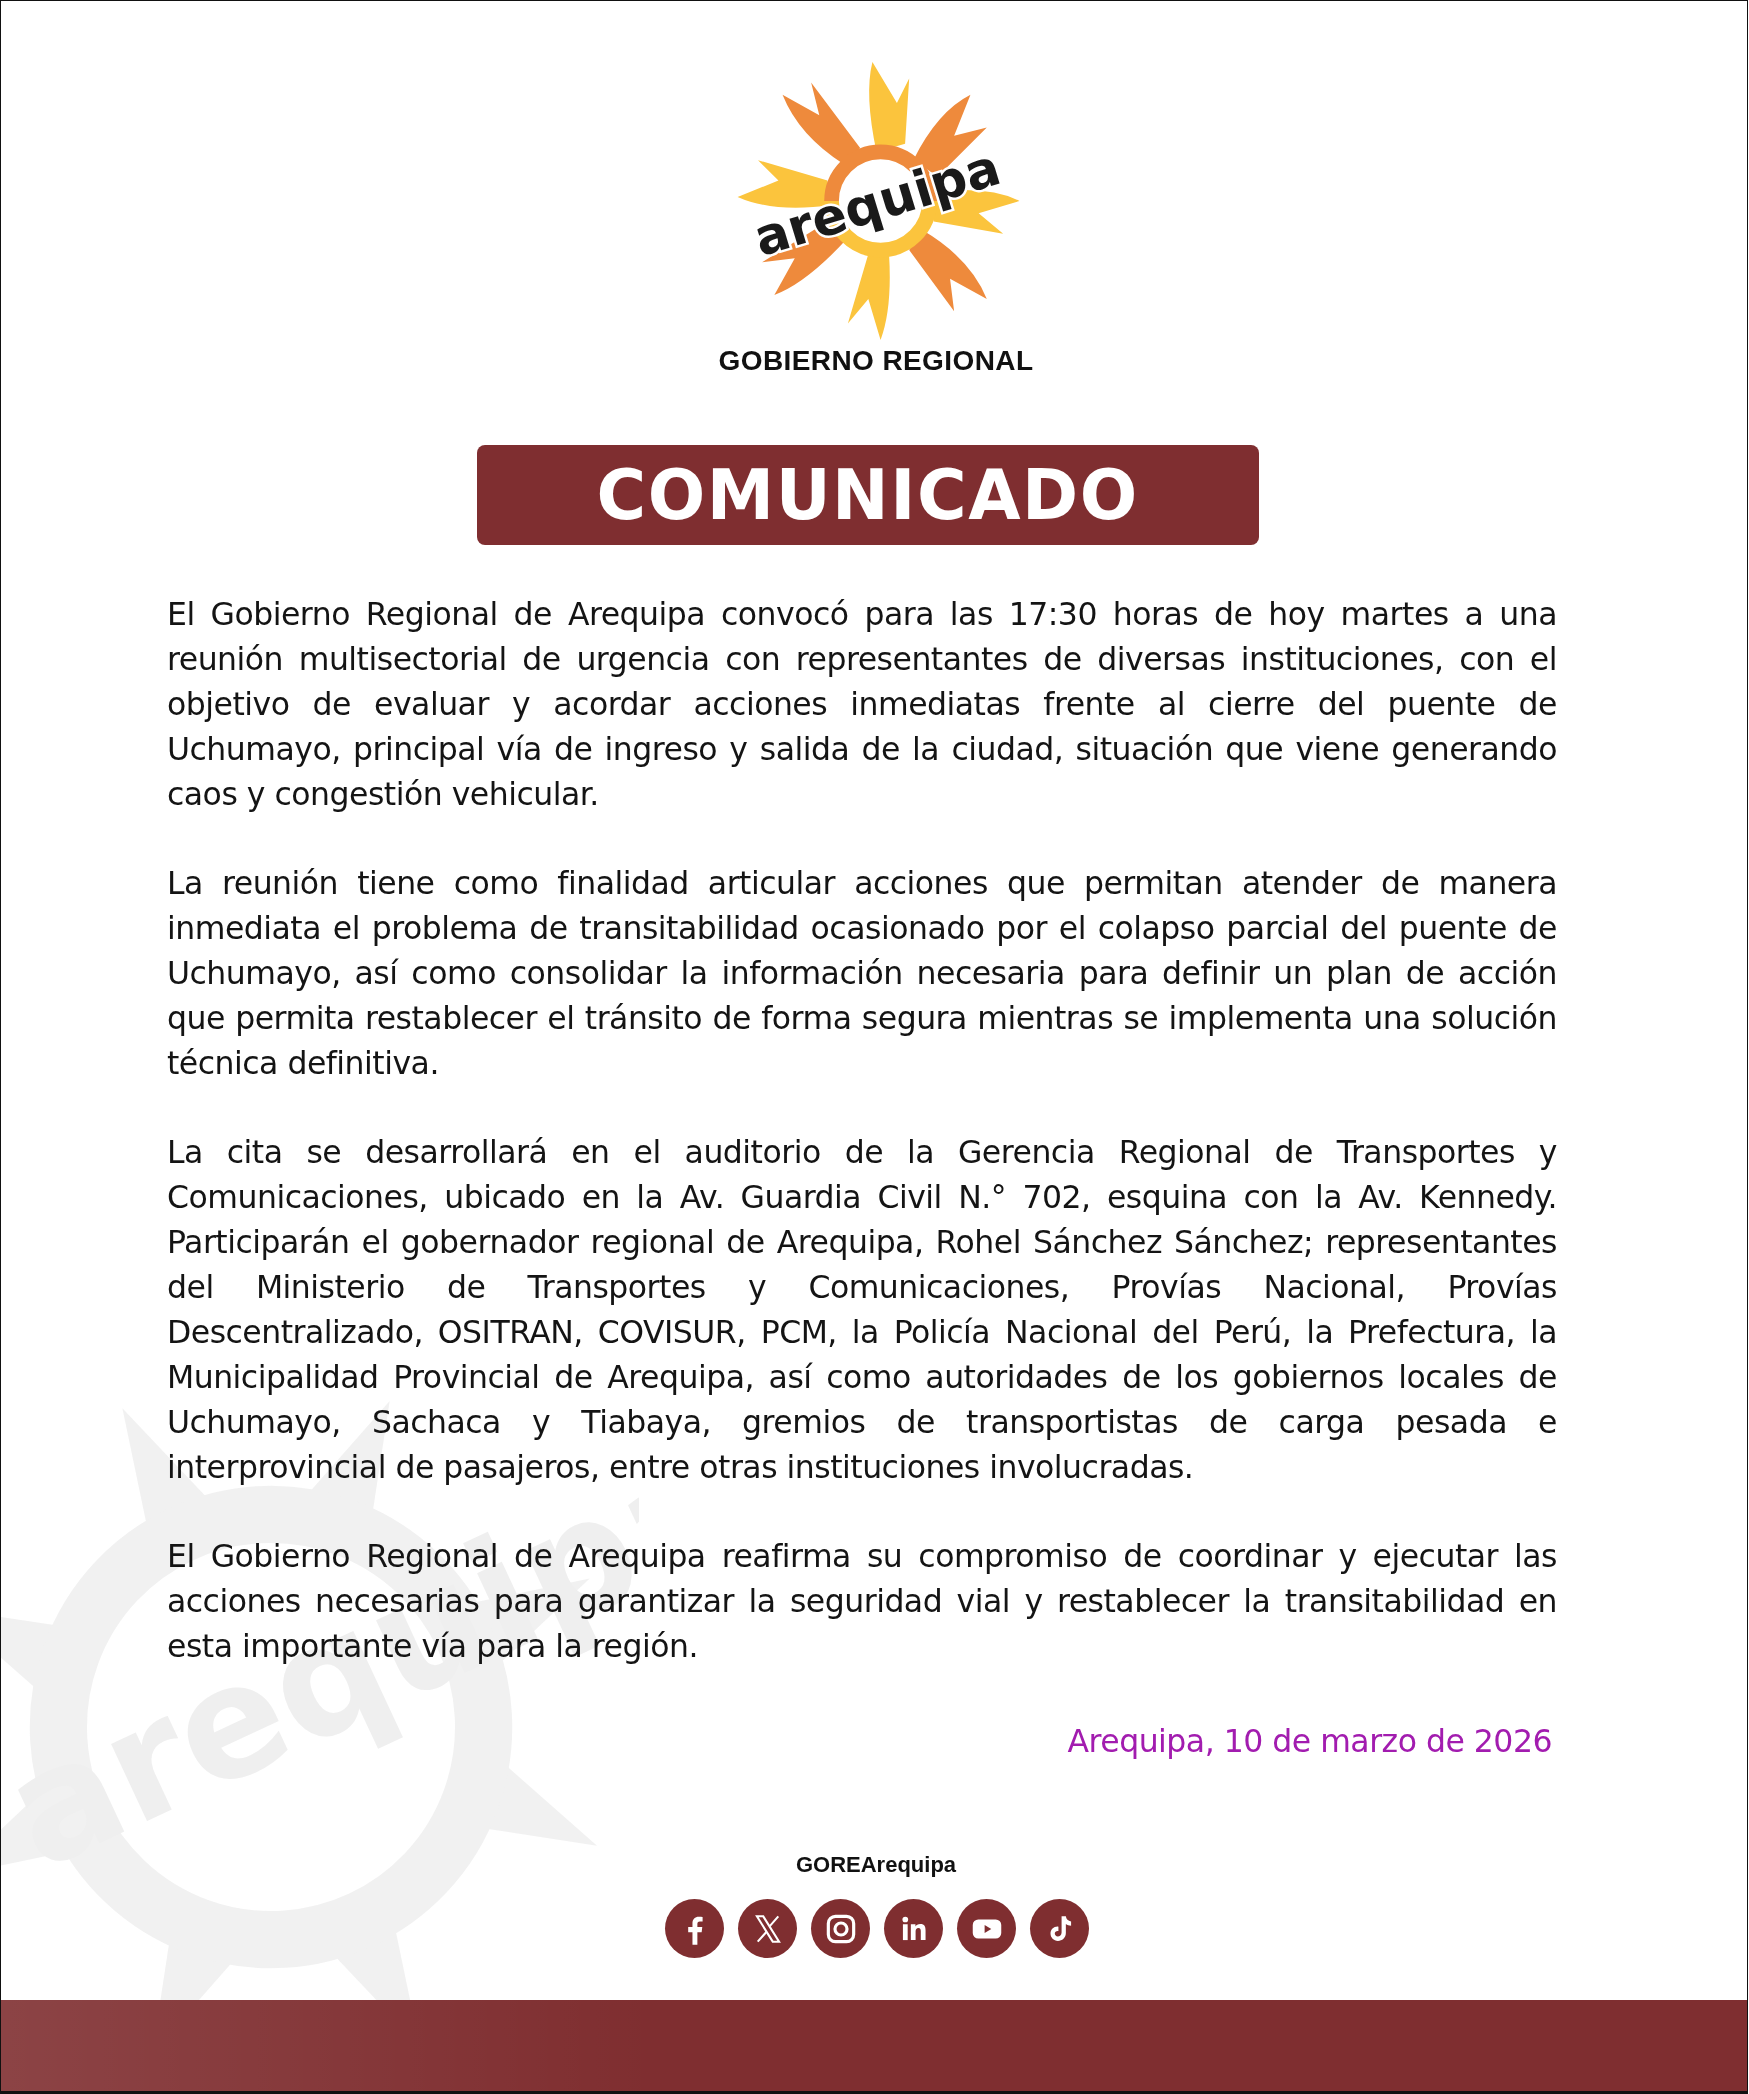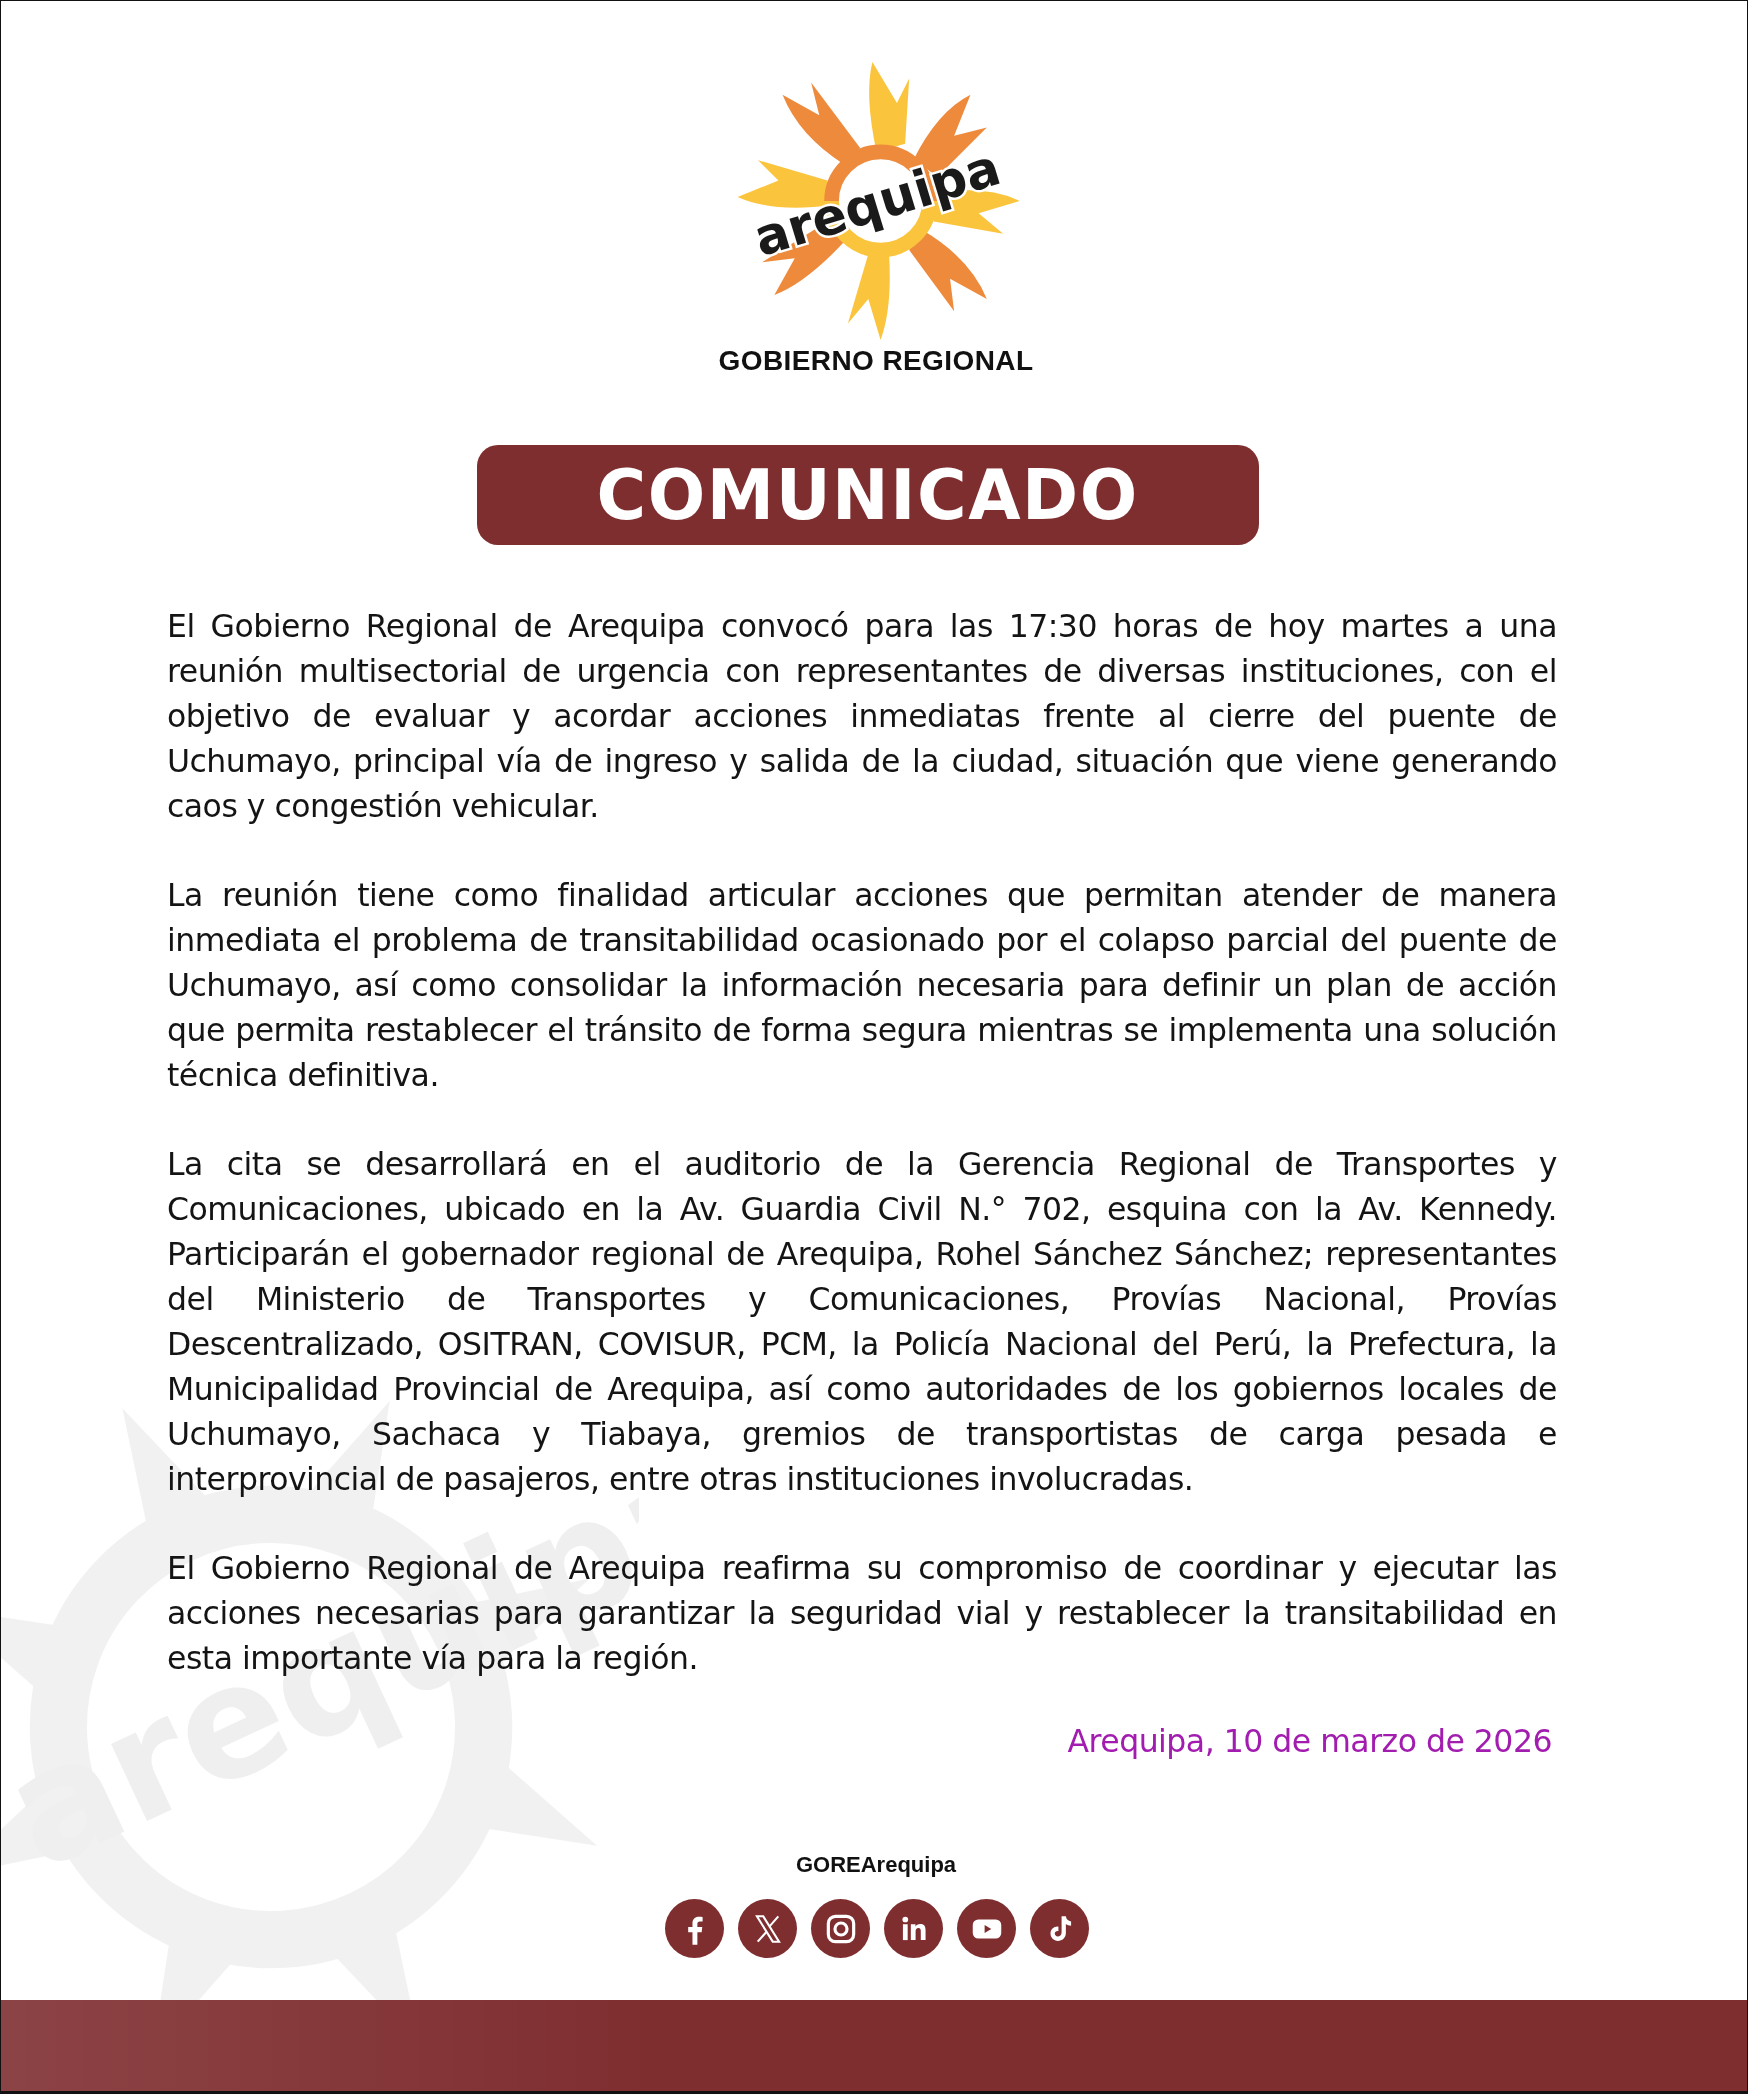--- a/index.html
+++ b/index.html
@@ -21,32 +21,32 @@
     .logo-wrap {
       position: absolute; left: 720px; top: 57px; width: 311px; height: 286px;
     }
     .logo-sub {
       position: absolute; left: 0; top: 344px; width: 1750px; text-align: center;
       font-family: "Liberation Sans", sans-serif; font-weight: 700;
       font-size: 28px; letter-spacing: 0.4px; color: #111;
     }
     .banner {
       position: absolute; left: 476px; top: 444px; width: 782px; height: 100px;
-      background: #7f2e30; border-radius: 21px;
+      background: #7f2e30; border-radius: 8px;
       display: flex; align-items: center; justify-content: center;
     }
     .banner-text {
       color: #ffffff; font-family: "DejaVu Sans", sans-serif; font-weight: 700;
       font-size: 69px; letter-spacing: 1.6px; transform: scaleX(0.98);
     }
     .body {
       position: absolute; left: 166px; top: 591px; width: 1390px;
     }
     .para {
-      margin: 12px 0 44px 0; font-family: "DejaVu Sans", sans-serif;
+      margin: 0 0 44px 0; font-family: "DejaVu Sans", sans-serif;
       font-size: 31.5px; line-height: 45px; text-align: justify;
       letter-spacing: -0.5px; color: #141414;
     }
     .date {
       position: absolute; right: 195px; top: 1722px;
       font-family: "DejaVu Sans", sans-serif; font-size: 31.5px; letter-spacing: -0.5px;
       color: #a21caf;
     }
     .handle {
       position: absolute; left: 0; top: 1851px; width: 1750px; text-align: center;

